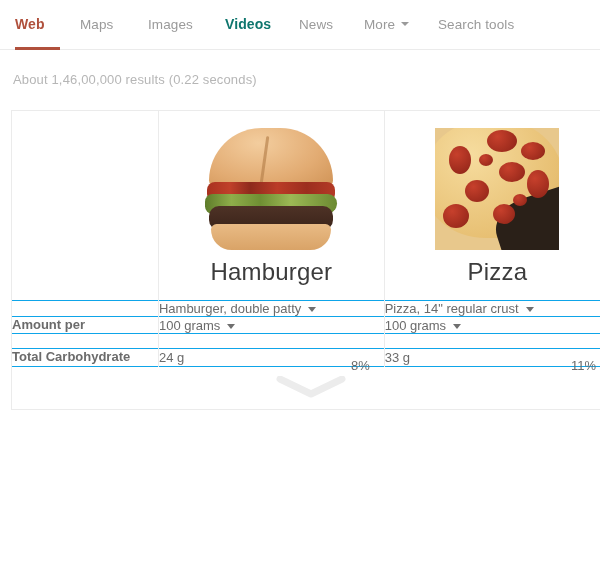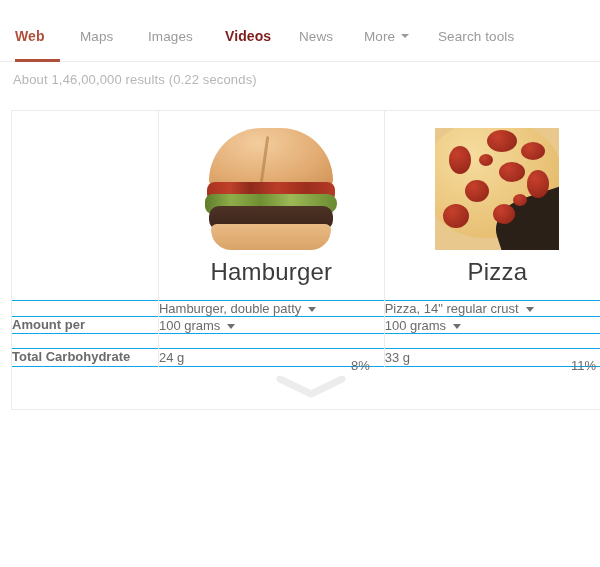--- a/index.html
+++ b/index.html
@@ -12,42 +12,42 @@
     height: 567px;
     font-family: "Liberation Sans", sans-serif;
     color: #545454;
     overflow: hidden;
     position: relative;
   }
 
   
   #nav-bar {
     position: absolute;
-    left: 0; top: 12px;
+    left: 0; top: 0;
     width: 600px;
     height: 50px;
     border-bottom: 1px solid #ebebeb;
     box-sizing: border-box;
   }
   .nav-tab {
     position: absolute;
     top: 17px;
     font-size: 13.5px;
     color: #9a9a9a;
     white-space: nowrap;
     letter-spacing: 0.1px;
   }
   .nav-tab.active {
     color: #b0503c;
     font-weight: bold;
     top: 16px;
     font-size: 14px;
   }
   .nav-tab.dark {
-    color: #7f1d1d;
+    color: #0f766e;
     font-weight: bold;
     font-size: 14px;
     top: 16px;
   }
   #nav-underline {
     position: absolute;
     left: 15px;
     top: 47px;
     width: 45px;
     height: 3px;

